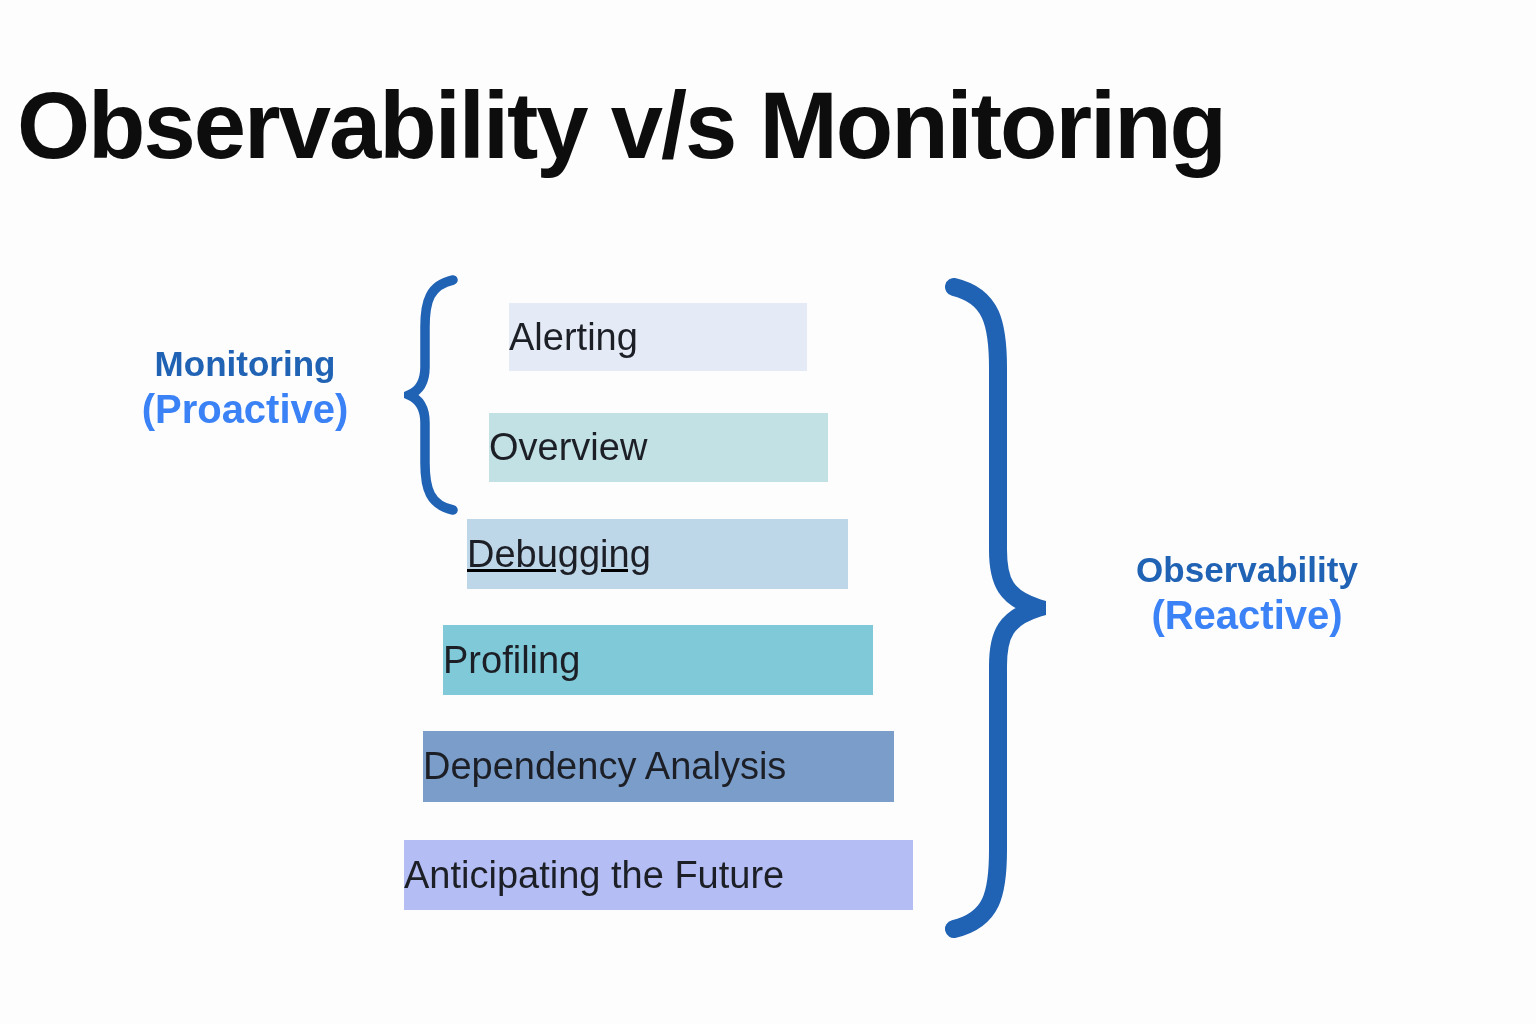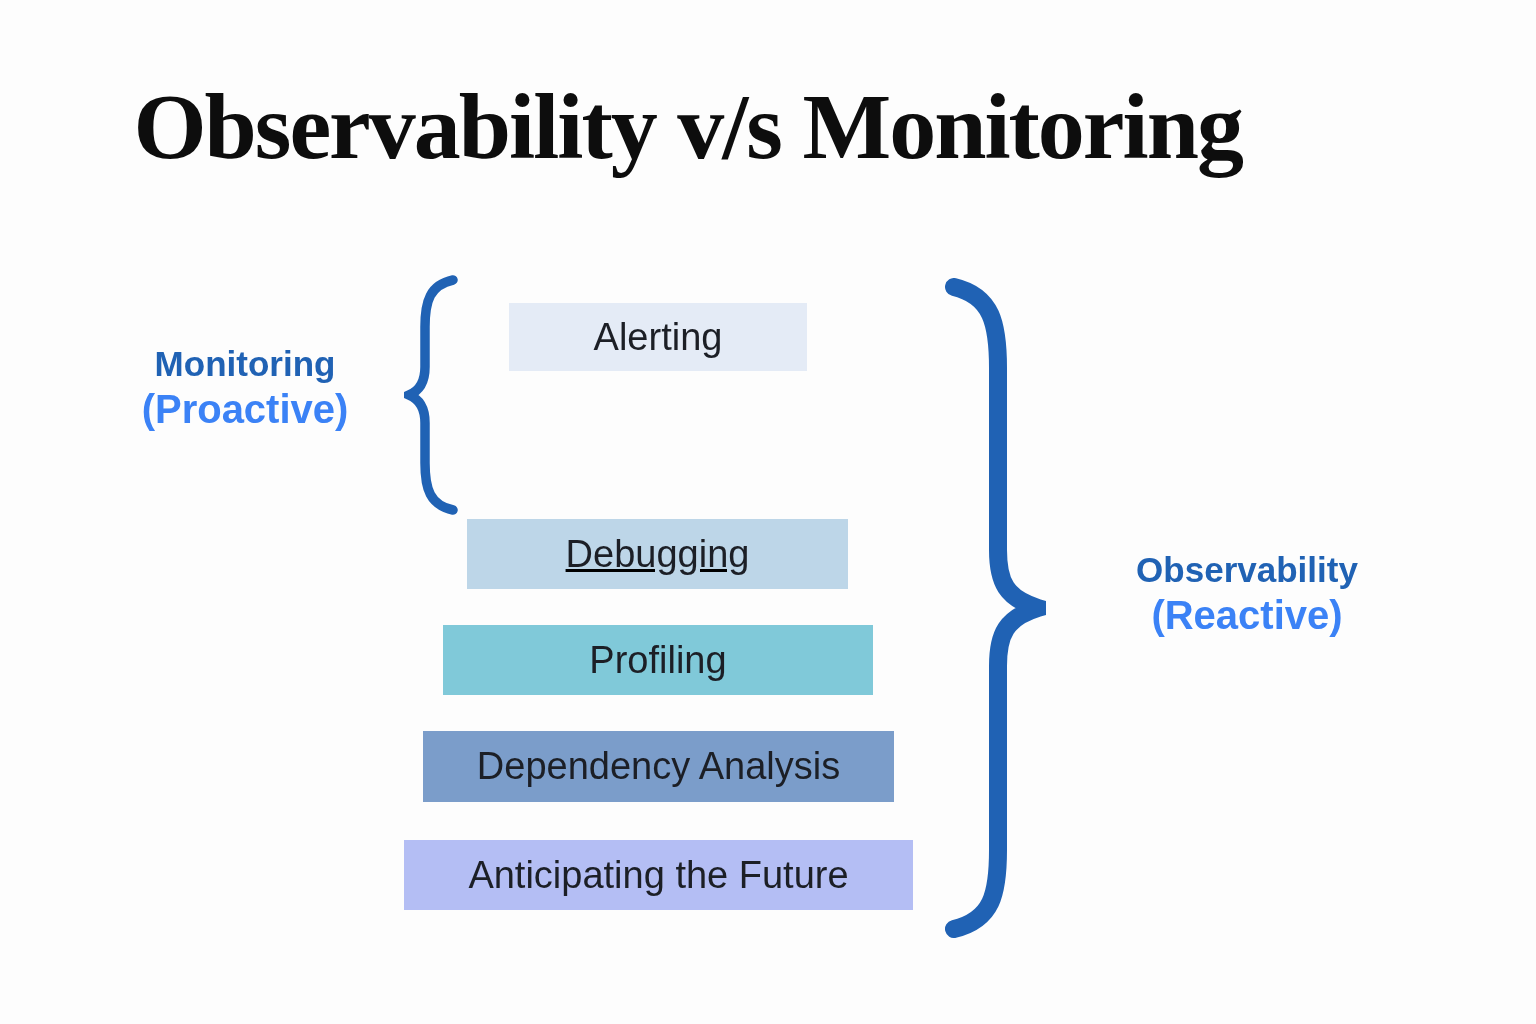--- a/index.html
+++ b/index.html
@@ -14,32 +14,30 @@
     overflow: hidden;
     font-family: "Liberation Sans", sans-serif;
     background: #fdfdfd;
   }
   .title {
     position: absolute;
     top: 72px;
     left: 0;
     width: 1242px;
     margin: 0;
-    text-align: right;
+    text-align: center;
     font-size: 94px;
     font-weight: 800;
     letter-spacing: -2px;
     color: #0d0d0d;
-    font-family: Liberation Serif, serif;
   }
   .layer {
     position: absolute;
     display: flex;
     align-items: center;
-    justify-content: center;
   }
   .layer-label {
     font-size: 38px;
     font-weight: 400;
     color: #1c1f26;
     white-space: nowrap;
   }
   .layer-0 { left: 509px; top: 303px; width: 298px; height: 68px; }
   .layer-1 { left: 489px; top: 413px; width: 339px; height: 69px; }
   .layer-2 { left: 467px; top: 519px; width: 381px; height: 70px; text-decoration: underline; }
@@ -84,20 +82,23 @@
   </div>
 
   <svg class="brace-svg brace-left" width="54" height="242" viewBox="0 0 54 242">
     <path d="M 49 6 C 26 11, 21 27, 21 53 L 21 93 C 21 109, 15 117, 5 121 C 15 125, 21 133, 21 149 L 21 189 C 21 215, 26 231, 49 236" fill="none" stroke="#2062b4" stroke-width="9.5" stroke-linecap="round" style="stroke: rgb(32, 98, 180);"></path>
   </svg>
 
   <div class="layer layer-0" style="background-color: rgb(228, 235, 246);">
     <span class="layer-label">Alerting</span>
   </div>
 
+  <div class="layer layer-1" style="background-color: rgb(194, 225, 228);">
+    <span class="layer-label">Overview</span>
+  </div>
 
   <div class="layer layer-2" style="background-color: rgb(189, 214, 232);">
     <span class="layer-label">Debugging</span>
   </div>
 
   <div class="layer layer-3" style="background-color: rgb(128, 201, 217);">
     <span class="layer-label">Profiling</span>
   </div>
 
   <div class="layer layer-4" style="background-color: rgb(123, 157, 202);">

